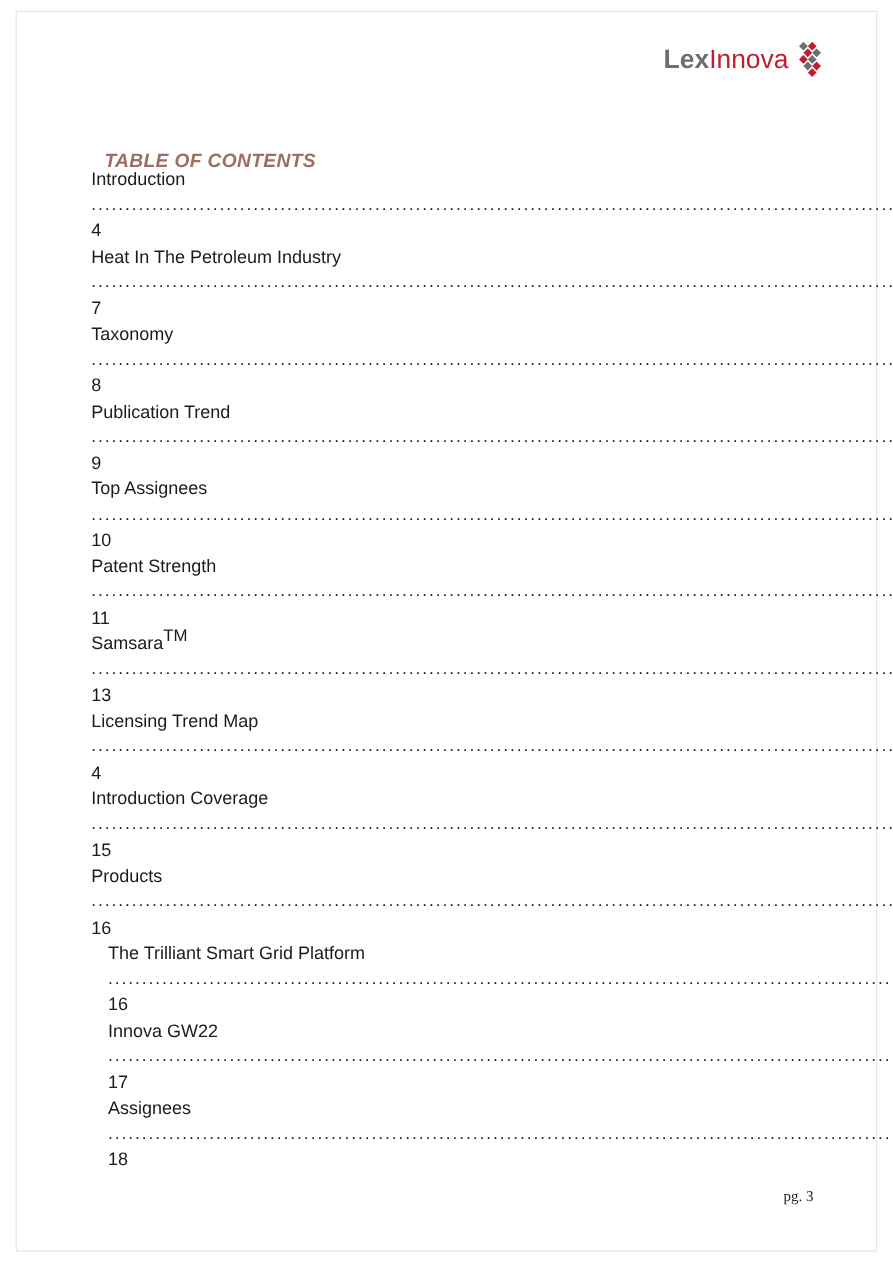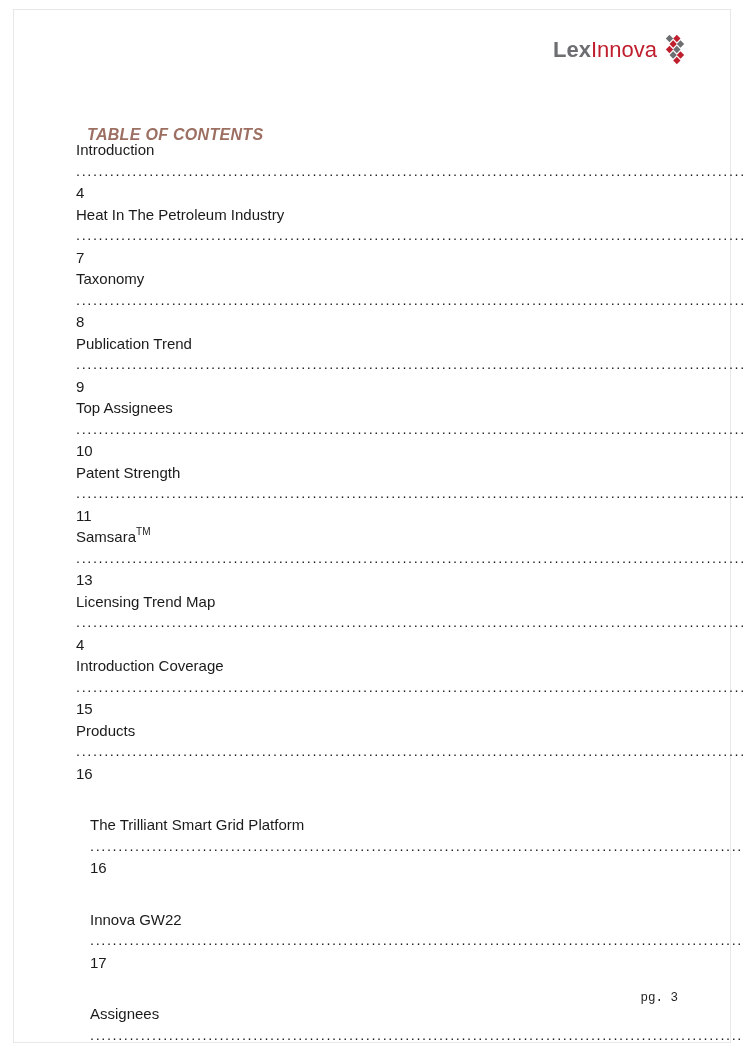--- a/index.html
+++ b/index.html
@@ -62,24 +62,24 @@
     right: 72px;
     top: 139px;
   }
   .toc-entry {
     display: flex;
     align-items: baseline;
     line-height: 21.5px;
     font-size: 15px;
     flex-direction: column;
   }
-  .toc-entry.sub { padding-left: 14px; margin-top: 30px; }
+  .toc-entry.sub { padding-left: 14px; }
   .toc-title { white-space: nowrap; }
   .toc-title sup {
-    font-size: 10px;
+    font-size: 14px;
     line-height: 0;
     position: relative;
     top: -1px;
     margin-top: 16px;
   }
   .leader {
     flex: 1;
     overflow: hidden;
     white-space: nowrap;
     margin: 0 4px 0 5px;
@@ -90,21 +90,21 @@
   .leader::after {
     content: "..........................................................................................................................................................................................................";
   }
   .toc-page { white-space: nowrap; }
 
   
   .page-footer {
     position: absolute;
     right: 66px;
     bottom: 47px;
-    font-family: Liberation Mono, monospace;
+    font-family: Liberation Serif, serif;
     font-size: 12.5px;
     color: #1f1f1f;
     margin-left: 11px;
   }
 </style>
 </head>
 <body>
 
 <div class="page">
   <div class="page-frame"></div>

